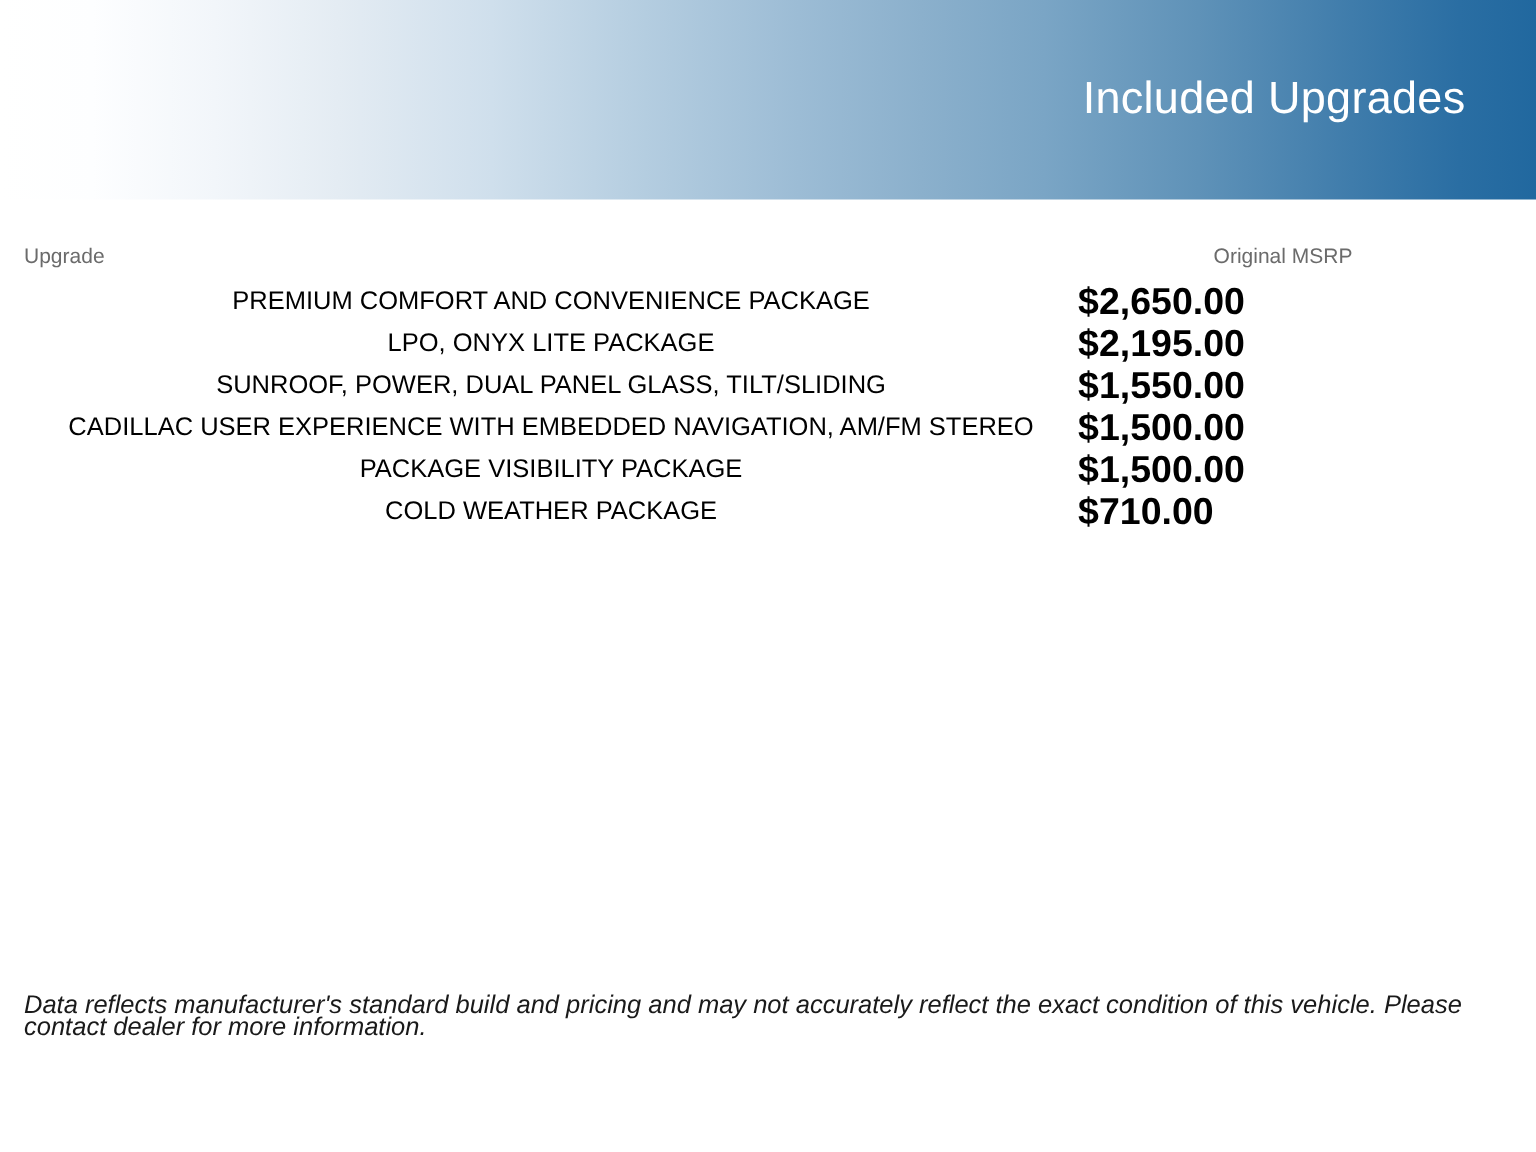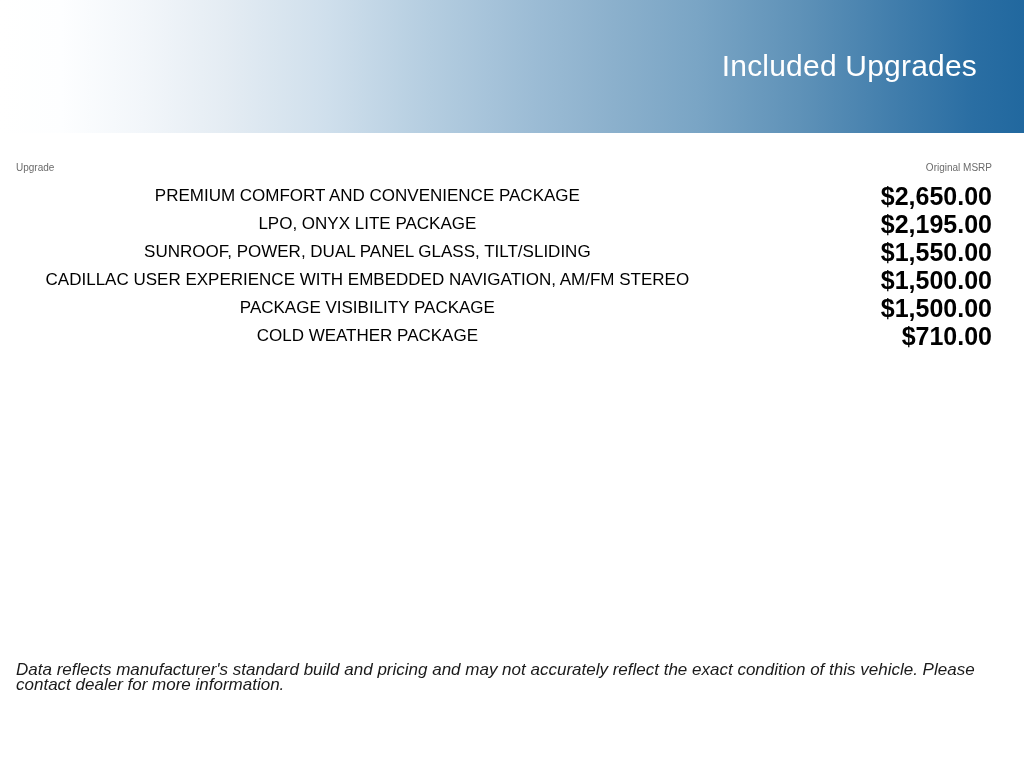--- a/index.html
+++ b/index.html
@@ -68,49 +68,49 @@
 
   .upgrades-table {
     width: 100%;
     border-collapse: collapse;
     table-layout: fixed;
   }
   .upgrades-table col.col-name { width: 72%; }
   .upgrades-table col.col-price { width: 28%; }
 
   .upgrades-table th {
-    font-size: 10px;
+    font-size: 14px;
     font-weight: 400;
     color: #6b6b6b;
     padding: 29px 0 9px 0;
     vertical-align: bottom;
   }
   .th-name  { text-align: left; }
-  .th-price { text-align: right; }
+  .th-price { text-align: center; }
 
   .upgrades-table td {
     vertical-align: middle;
     padding: 0;
     border: none;
   }
 
   .row-name {
     font-size: 17px;
     font-weight: 400;
     color: #000000;
     line-height: 22px;
     text-align: center;
     padding: 11px 12px 11px 0;
   }
   .row-price {
     font-size: 25px;
     font-weight: 700;
     color: #000000;
     line-height: 28px;
-    text-align: right;
+    text-align: left;
     white-space: nowrap;
     padding: 11px 0;
   }
 
   
   .footer-note {
     margin-top: auto;
     padding: 10px 0 42px 0;
     font-size: 17px;
     font-style: italic;

